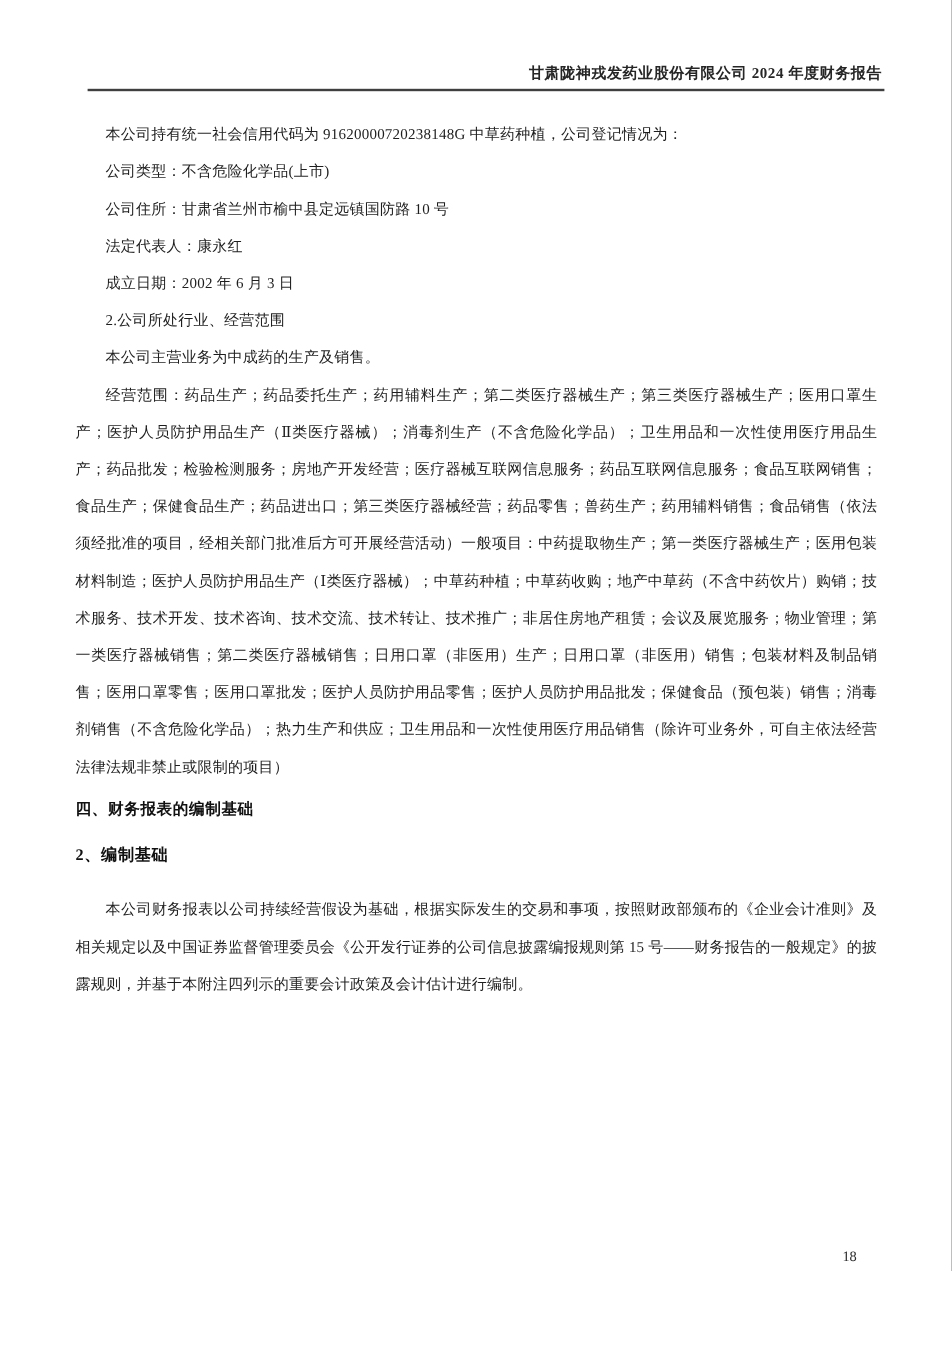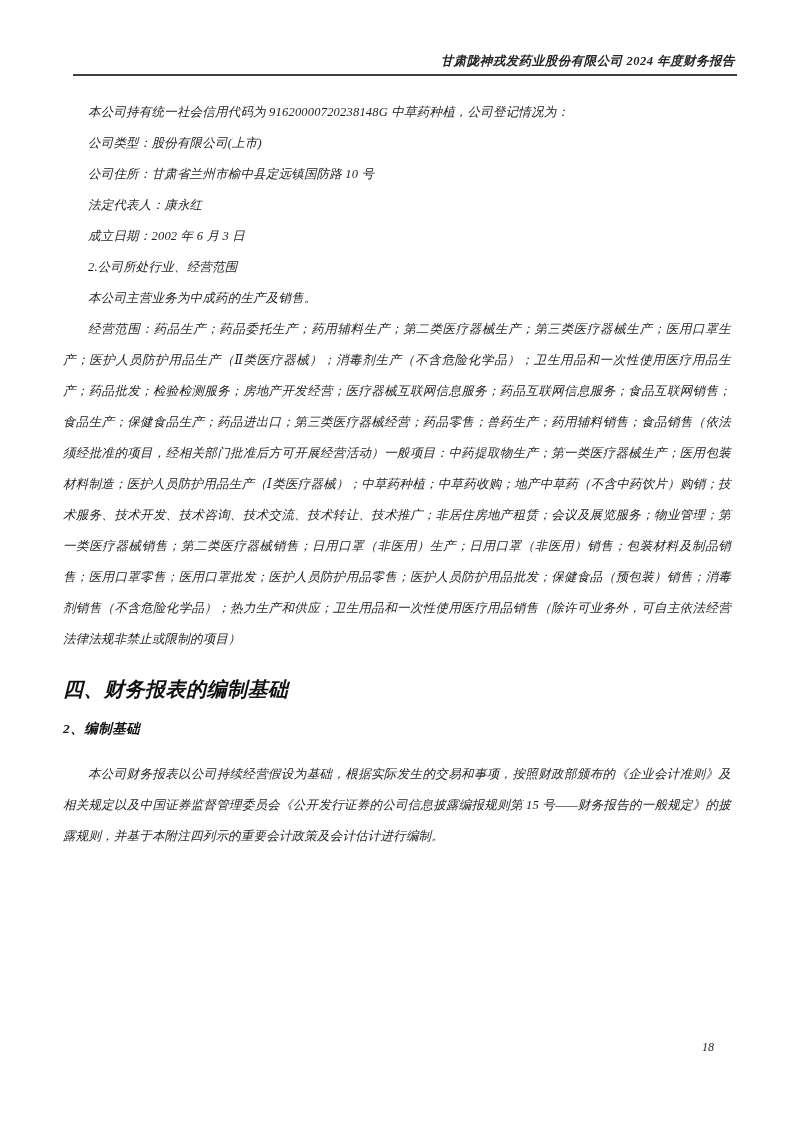--- a/index.html
+++ b/index.html
@@ -5,21 +5,20 @@
   html, body { margin: 0; padding: 0; background: #888; }
   .page {
     position: relative;
     width: 793px;
     height: 1122px;
     margin: 0 auto;
     background: #ffffff;
     color: #1e1e1e;
     font-family: "Liberation Serif", "DejaVu Serif", serif;
     overflow: hidden;
-    font-style: italic;
   }
   .header-title {
     position: absolute;
     top: 53px;
     right: 58px;
     font-size: 12.5px;
     font-weight: 700;
     letter-spacing: 0.5px;
     color: #262626;
     white-space: nowrap;
@@ -38,22 +37,22 @@
     left: 63px;
     width: 668px;
     font-size: 12.5px;
     line-height: 31px;
     text-align: justify;
     letter-spacing: 0.2px;
   }
   .content p { margin: 0; }
   .indent { text-indent: 2em; }
   .section-heading {
-    margin: 24px 0 0 0;
-    font-size: 20px;
+    margin: 8px 0 0 0;
+    font-size: 13px;
     font-weight: 700;
     line-height: 21px;
     color: #111;
     letter-spacing: 0.5px;
   }
   .sub-heading {
     margin: 19px 0 0 0;
     font-size: 13.5px;
     font-weight: 700;
     line-height: 20px;
@@ -76,21 +75,21 @@
 
   <div class="header-title">甘肃陇神戎发药业股份有限公司 2024 年度财务报告</div>
 
   <div class="header-rule"></div>
 
   <div class="content">
 
 
     <p class="indent">本公司持有统一社会信用代码为 91620000720238148G 中草药种植，公司登记情况为：</p>
 
-    <p class="indent">公司类型：股份有限公司(上市)</p>
+    <p class="indent">公司类型：不含危险化学品(上市)</p>
 
     <p class="indent">公司住所：甘肃省兰州市榆中县定远镇国防路 10 号</p>
 
     <p class="indent">法定代表人：康永红</p>
 
 
     <p class="indent">成立日期：2002 年 6 月 3 日</p>
 
     <p class="indent">2.公司所处行业、经营范围</p>
 

